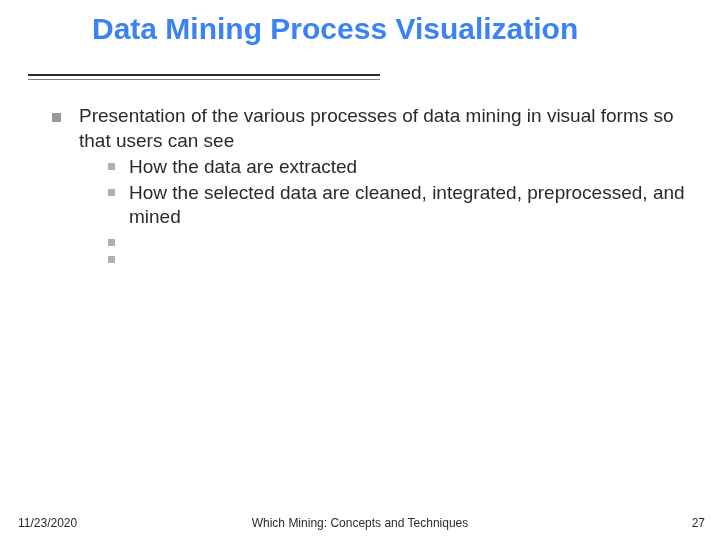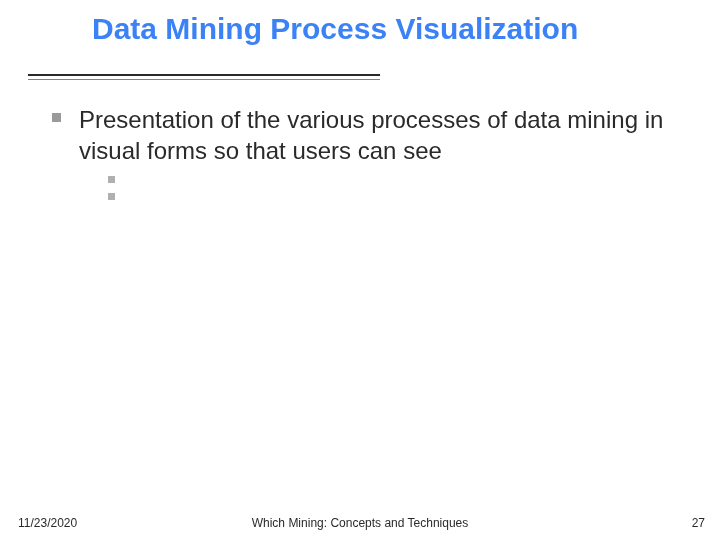--- a/index.html
+++ b/index.html
@@ -56,21 +56,21 @@
     }
     .lvl1-bullet {
       flex-shrink: 0;
       width: 9px;
       height: 9px;
       background: #9a9a9a;
       margin-top: 9px;
       margin-right: 18px;
     }
     .lvl1-text {
-      font-size: 24px;
+      font-size: 19px;
       color: #2a2a2a;
       line-height: 1.3;
     }
     .lvl2-list {
       padding-left: 56px;
     }
     .lvl2 {
       display: flex;
       align-items: flex-start;
       margin-top: 2px;
@@ -124,20 +124,28 @@
   </div>
 
   <div class="content">
     <div class="lvl1">
       <div class="lvl1-bullet"></div>
       <div class="lvl1-text">Presentation of the various processes of data mining in visual forms so that users can see</div>
     </div>
     <div class="lvl2-list">
       <div class="lvl2">
         <div class="lvl2-bullet"></div>
+        <div class="lvl2-text">How the data are extracted</div>
+      </div>
+      <div class="lvl2">
+        <div class="lvl2-bullet"></div>
+        <div class="lvl2-text">How the selected data are cleaned, integrated, preprocessed, and mined</div>
+      </div>
+      <div class="lvl2">
+        <div class="lvl2-bullet"></div>
       </div>
       <div class="lvl2">
         <div class="lvl2-bullet"></div>
       </div>
     </div>
   </div>
 
   <div class="footer">
     <div class="footer-date">11/23/2020</div>
     <div class="footer-center">Which Mining: Concepts and Techniques</div>

